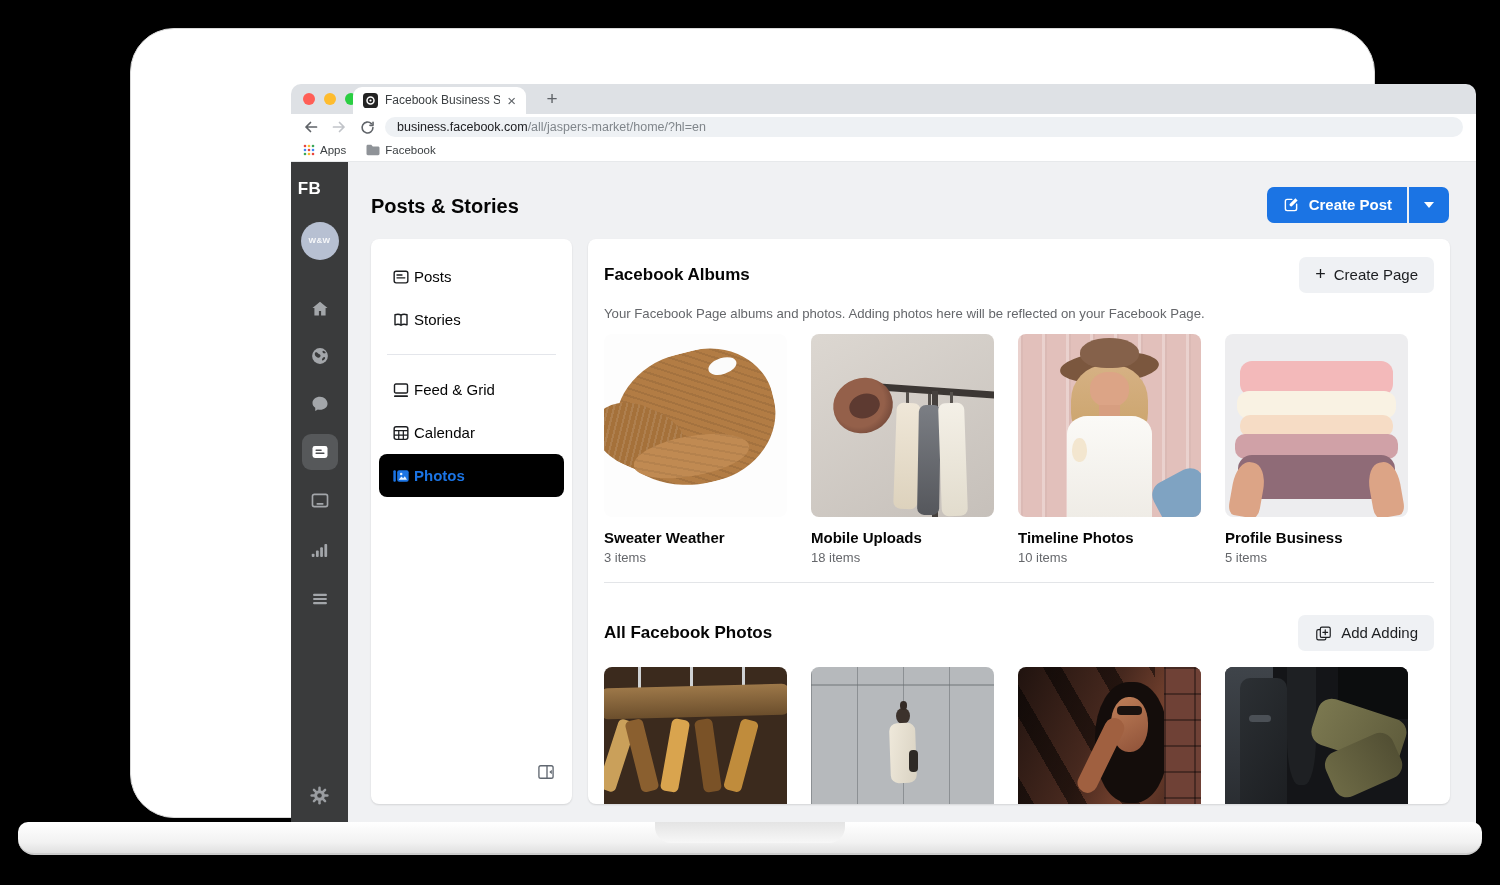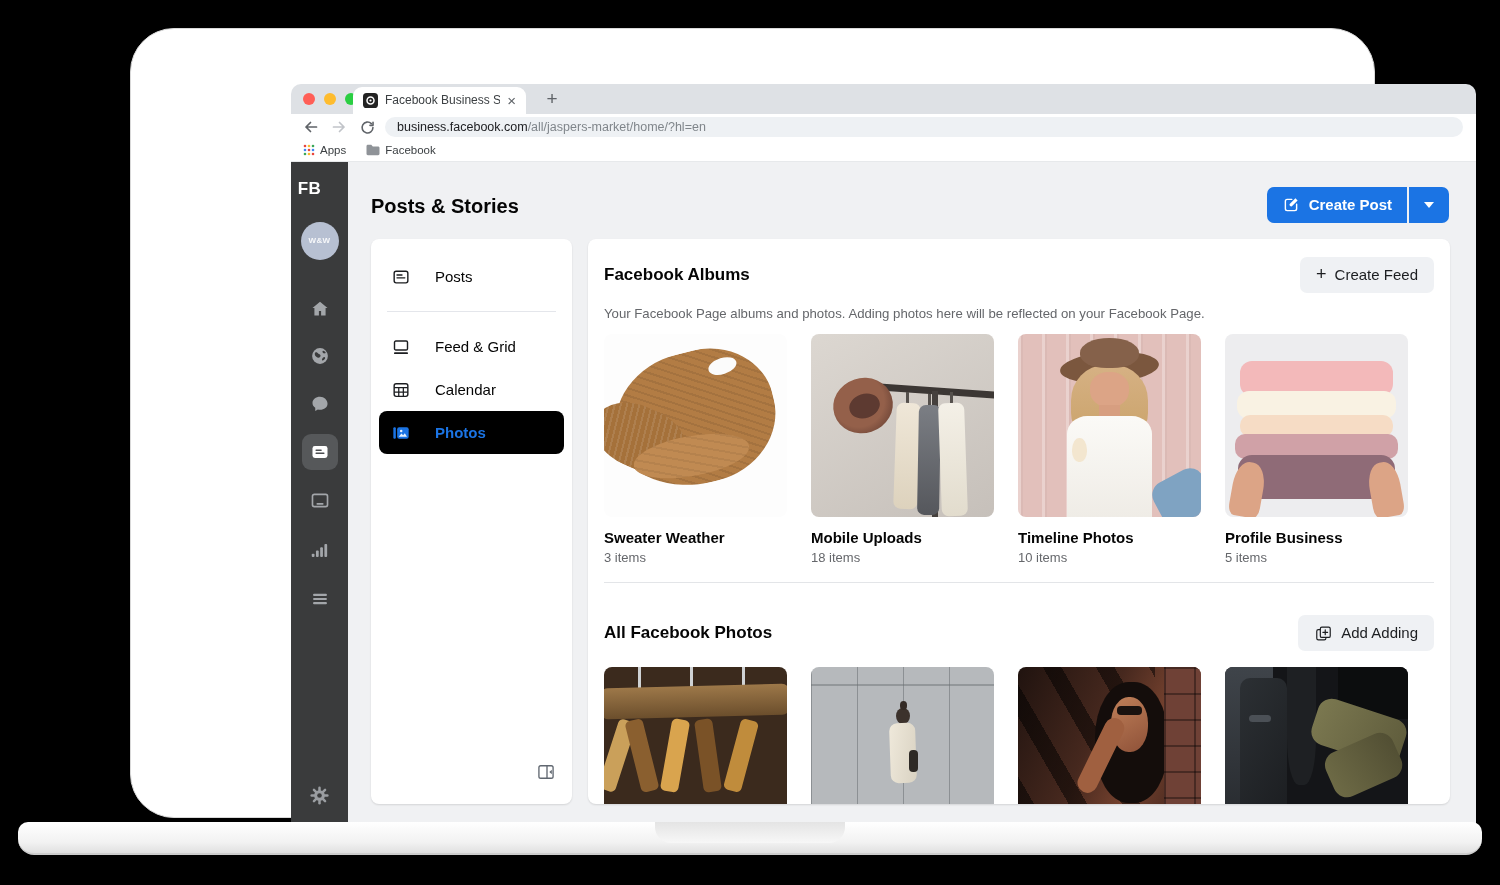--- a/index.html
+++ b/index.html
@@ -56,21 +56,21 @@
   .page-title{position:absolute;left:23px;top:32px;font-size:20px;font-weight:700;color:#050505;}
   .create-post{position:absolute;right:27px;top:25px;height:36px;display:flex;}
   .cp-main{background:#1b74e4;color:#fff;border-radius:7px 0 0 7px;display:flex;gap:9px;
            align-items:center;padding:0 15px;font-size:15px;font-weight:600;cursor:pointer;}
   .cp-caret{background:#1b74e4;width:40px;margin-left:2px;border-radius:0 7px 7px 0;
             display:flex;align-items:center;justify-content:center;cursor:pointer;}
 
   .card{position:absolute;background:#fff;border-radius:8px;box-shadow:0 1px 2px rgba(0,0,0,.12);}
   .nav-card{left:23px;top:77px;width:201px;height:565px;padding-top:16px;}
   .nav-row{height:43px;margin:0 8px;border-radius:8px;display:flex;align-items:center;
-           gap:24px;padding-left:12px;font-size:15px;font-weight:500;color:#050505;cursor:pointer;}
+           gap:3px;padding-left:12px;font-size:15px;font-weight:500;color:#050505;cursor:pointer;}
   .nav-row.active{background:#000000;color:#1b74e4;font-weight:700;}
   .nav-div{border-top:1px solid #e4e6eb;margin:13px 16px;}
   .collapse{position:absolute;right:16px;bottom:22px;width:20px;height:20px;cursor:pointer;}
 
   .main-card{left:240px;top:77px;width:862px;height:565px;padding:0 16px;overflow:hidden;}
   .sec-head{margin-top:18px;height:36px;display:flex;align-items:center;justify-content:space-between;}
   .sec-title{font-size:17px;font-weight:700;color:#050505;}
   .gbtn{height:36px;background:#eff1f4;border-radius:7px;display:flex;align-items:center;
         gap:8px;padding:0 16px;font-size:15px;font-weight:500;color:#1c1e21;cursor:pointer;}
   .gbtn .plus{font-size:18px;font-weight:300;}
@@ -320,20 +320,27 @@
         </div>
 
         <div class="card nav-card">
           <div class="nav-row">
             <svg width="20" height="20" viewBox="0 0 24 24">
                 <rect x="3.8" y="5" width="16.4" height="14" rx="2.4" fill="none" stroke="#1c1e21" stroke-width="1.7"></rect>
                 <path d="M7.2 9.6h6M7.2 13h9.4" stroke="#1c1e21" stroke-width="1.6" stroke-linecap="round"></path>
               </svg>
             <span>Posts</span>
           </div>
+          <div class="nav-row">
+            <svg width="20" height="20" viewBox="0 0 24 24">
+                <path d="M12 6.2C10.2 4.9 7.3 4.8 4.8 5.7v12.1c2.5-.9 5.4-.8 7.2.5 1.8-1.3 4.7-1.4 7.2-.5V5.7c-2.5-.9-5.4-.8-7.2.5z" fill="none" stroke="#1c1e21" stroke-width="1.7" stroke-linejoin="round"></path>
+                <path d="M12 6.4v11.8" stroke="#1c1e21" stroke-width="1.7"></path>
+              </svg>
+            <span>Stories</span>
+          </div>
           <div class="nav-div"></div>
           <div class="nav-row">
             <svg width="20" height="20" viewBox="0 0 24 24">
                 <rect x="4.2" y="4.8" width="15.6" height="10.8" rx="1.6" fill="none" stroke="#1c1e21" stroke-width="1.7"></rect>
                 <path d="M4.6 19.4h14.8" stroke="#1c1e21" stroke-width="2" stroke-linecap="round"></path>
               </svg>
             <span>Feed &amp; Grid</span>
           </div>
           <div class="nav-row">
             <svg width="20" height="20" viewBox="0 0 24 24">
@@ -358,21 +365,21 @@
                 <path d="M19 9.3L16 12l3 2.7z" fill="#606770"></path>
               </svg>
           </div>
         </div>
 
         <div class="card main-card">
           <div class="sec-head">
             <div class="sec-title">Facebook Albums</div>
             <div class="gbtn">
               <span class="plus">+</span>
-              <span>Create Feed</span>
+              <span>Create Page</span>
             </div>
           </div>
           <div class="desc">Your Facebook Page albums and photos. Adding photos here will be reflected on your Facebook Page.</div>
 
           <div class="grid">
             <div class="cell">
               <div class="tile">
                 <div class="art a-sweater">
                     <span class="s1"></span>
                     <span class="s2"></span>

